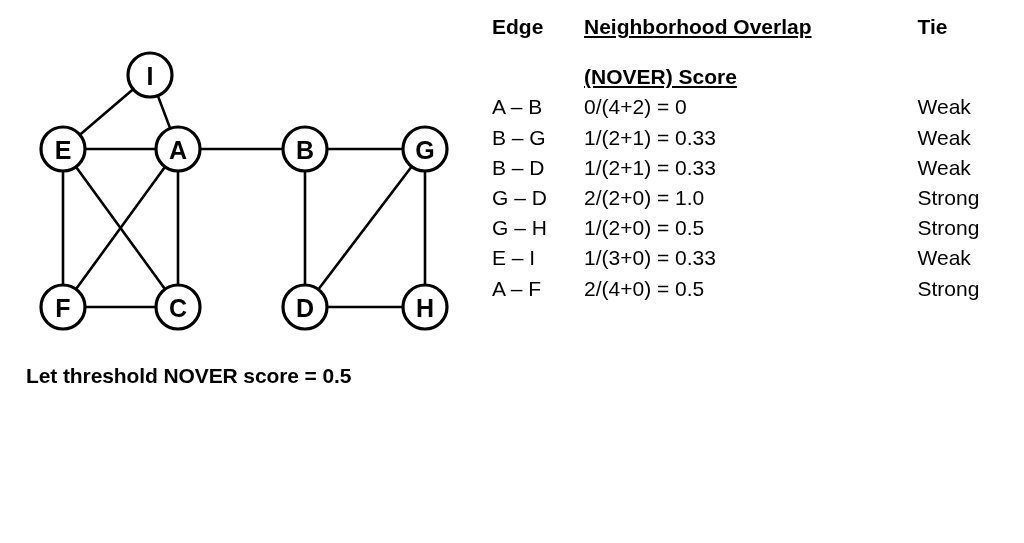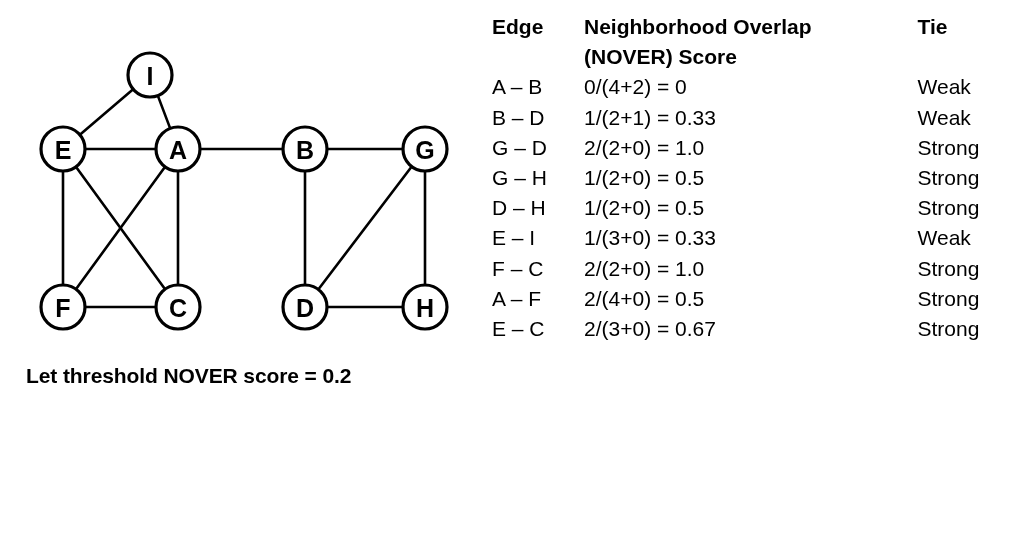--- a/index.html
+++ b/index.html
@@ -80,26 +80,26 @@
     text-align: left;
     vertical-align: top;
     line-height: 30.2px;
     white-space: nowrap;
   }
   table.nover-table thead th {
     font-weight: bold;
     padding-bottom: 0px;
   }
   th.col-edge   { width: 95px; }
-  th.col-score  { width: 342px; }
+  th.col-score  { width: 342px; text-decoration: underline; }
   th.col-tie    { width: 110px; }
   td.cell-edge  { width: 95px; }
   td.cell-score { width: 342px; }
   td.cell-tie   { width: 110px; }
-  .hdr-line2 { display: block; }
+  .hdr-line2 { display: block; margin-top: 20px; }
 </style>
 </head>
 <body>
 
 <div id="graph-panel">
   <svg id="graph-svg" width="470" height="360" viewBox="0 0 470 360">
     <g id="edge-layer">
         <line x1="134.00381178023076" y1="88.60595319842442" x2="78.99618821976925" y2="135.39404680157557" class="edge-line"></line>
         <line x1="157.43173404573372" y1="94.64101140658195" x2="170.56826595426628" y2="129.35898859341805" class="edge-line"></line>
         <line x1="84" y1="149" x2="157" y2="149" class="edge-line"></line>
@@ -148,21 +148,21 @@
           <circle cx="305" cy="307" r="22" class="node-circle"></circle>
           <text x="305" y="308" class="node-label">D</text>
         </g>
         <g>
           <circle cx="425" cy="307" r="22" class="node-circle"></circle>
           <text x="425" y="308" class="node-label">H</text>
         </g>
       </g>
   </svg>
 
-  <div id="threshold-caption">Let threshold NOVER score = 0.2</div>
+  <div id="threshold-caption">Let threshold NOVER score = 0.5</div>
 </div>
 
 <div id="table-panel">
   <table class="nover-table">
     <thead>
       <tr>
         <th class="col-edge">Edge</th>
         <th class="col-score">
           <span>Neighborhood Overlap</span>
           <span class="hdr-line2">(NOVER) Score</span>
@@ -170,54 +170,44 @@
         <th class="col-tie">Tie</th>
       </tr>
     </thead>
     <tbody id="table-body">
         <tr>
           <td class="cell-edge">A – B</td>
           <td class="cell-score">0/(4+2) = 0</td>
           <td class="cell-tie">Weak</td>
         </tr>
         <tr>
+          <td class="cell-edge">B – G</td>
+          <td class="cell-score">1/(2+1) = 0.33</td>
+          <td class="cell-tie">Weak</td>
+        </tr>
+        <tr>
           <td class="cell-edge">B – D</td>
           <td class="cell-score">1/(2+1) = 0.33</td>
           <td class="cell-tie">Weak</td>
         </tr>
         <tr>
           <td class="cell-edge">G – D</td>
           <td class="cell-score">2/(2+0) = 1.0</td>
           <td class="cell-tie">Strong</td>
         </tr>
         <tr>
           <td class="cell-edge">G – H</td>
           <td class="cell-score">1/(2+0) = 0.5</td>
           <td class="cell-tie">Strong</td>
         </tr>
         <tr>
-          <td class="cell-edge">D – H</td>
-          <td class="cell-score">1/(2+0) = 0.5</td>
-          <td class="cell-tie">Strong</td>
-        </tr>
-        <tr>
           <td class="cell-edge">E – I</td>
           <td class="cell-score">1/(3+0) = 0.33</td>
           <td class="cell-tie">Weak</td>
-        </tr>
-        <tr>
-          <td class="cell-edge">F – C</td>
-          <td class="cell-score">2/(2+0) = 1.0</td>
-          <td class="cell-tie">Strong</td>
         </tr>
         <tr>
           <td class="cell-edge">A – F</td>
           <td class="cell-score">2/(4+0) = 0.5</td>
           <td class="cell-tie">Strong</td>
         </tr>
-        <tr>
-          <td class="cell-edge">E – C</td>
-          <td class="cell-score">2/(3+0) = 0.67</td>
-          <td class="cell-tie">Strong</td>
-        </tr>
       </tbody>
   </table>
 </div>
 
 </body></html>

